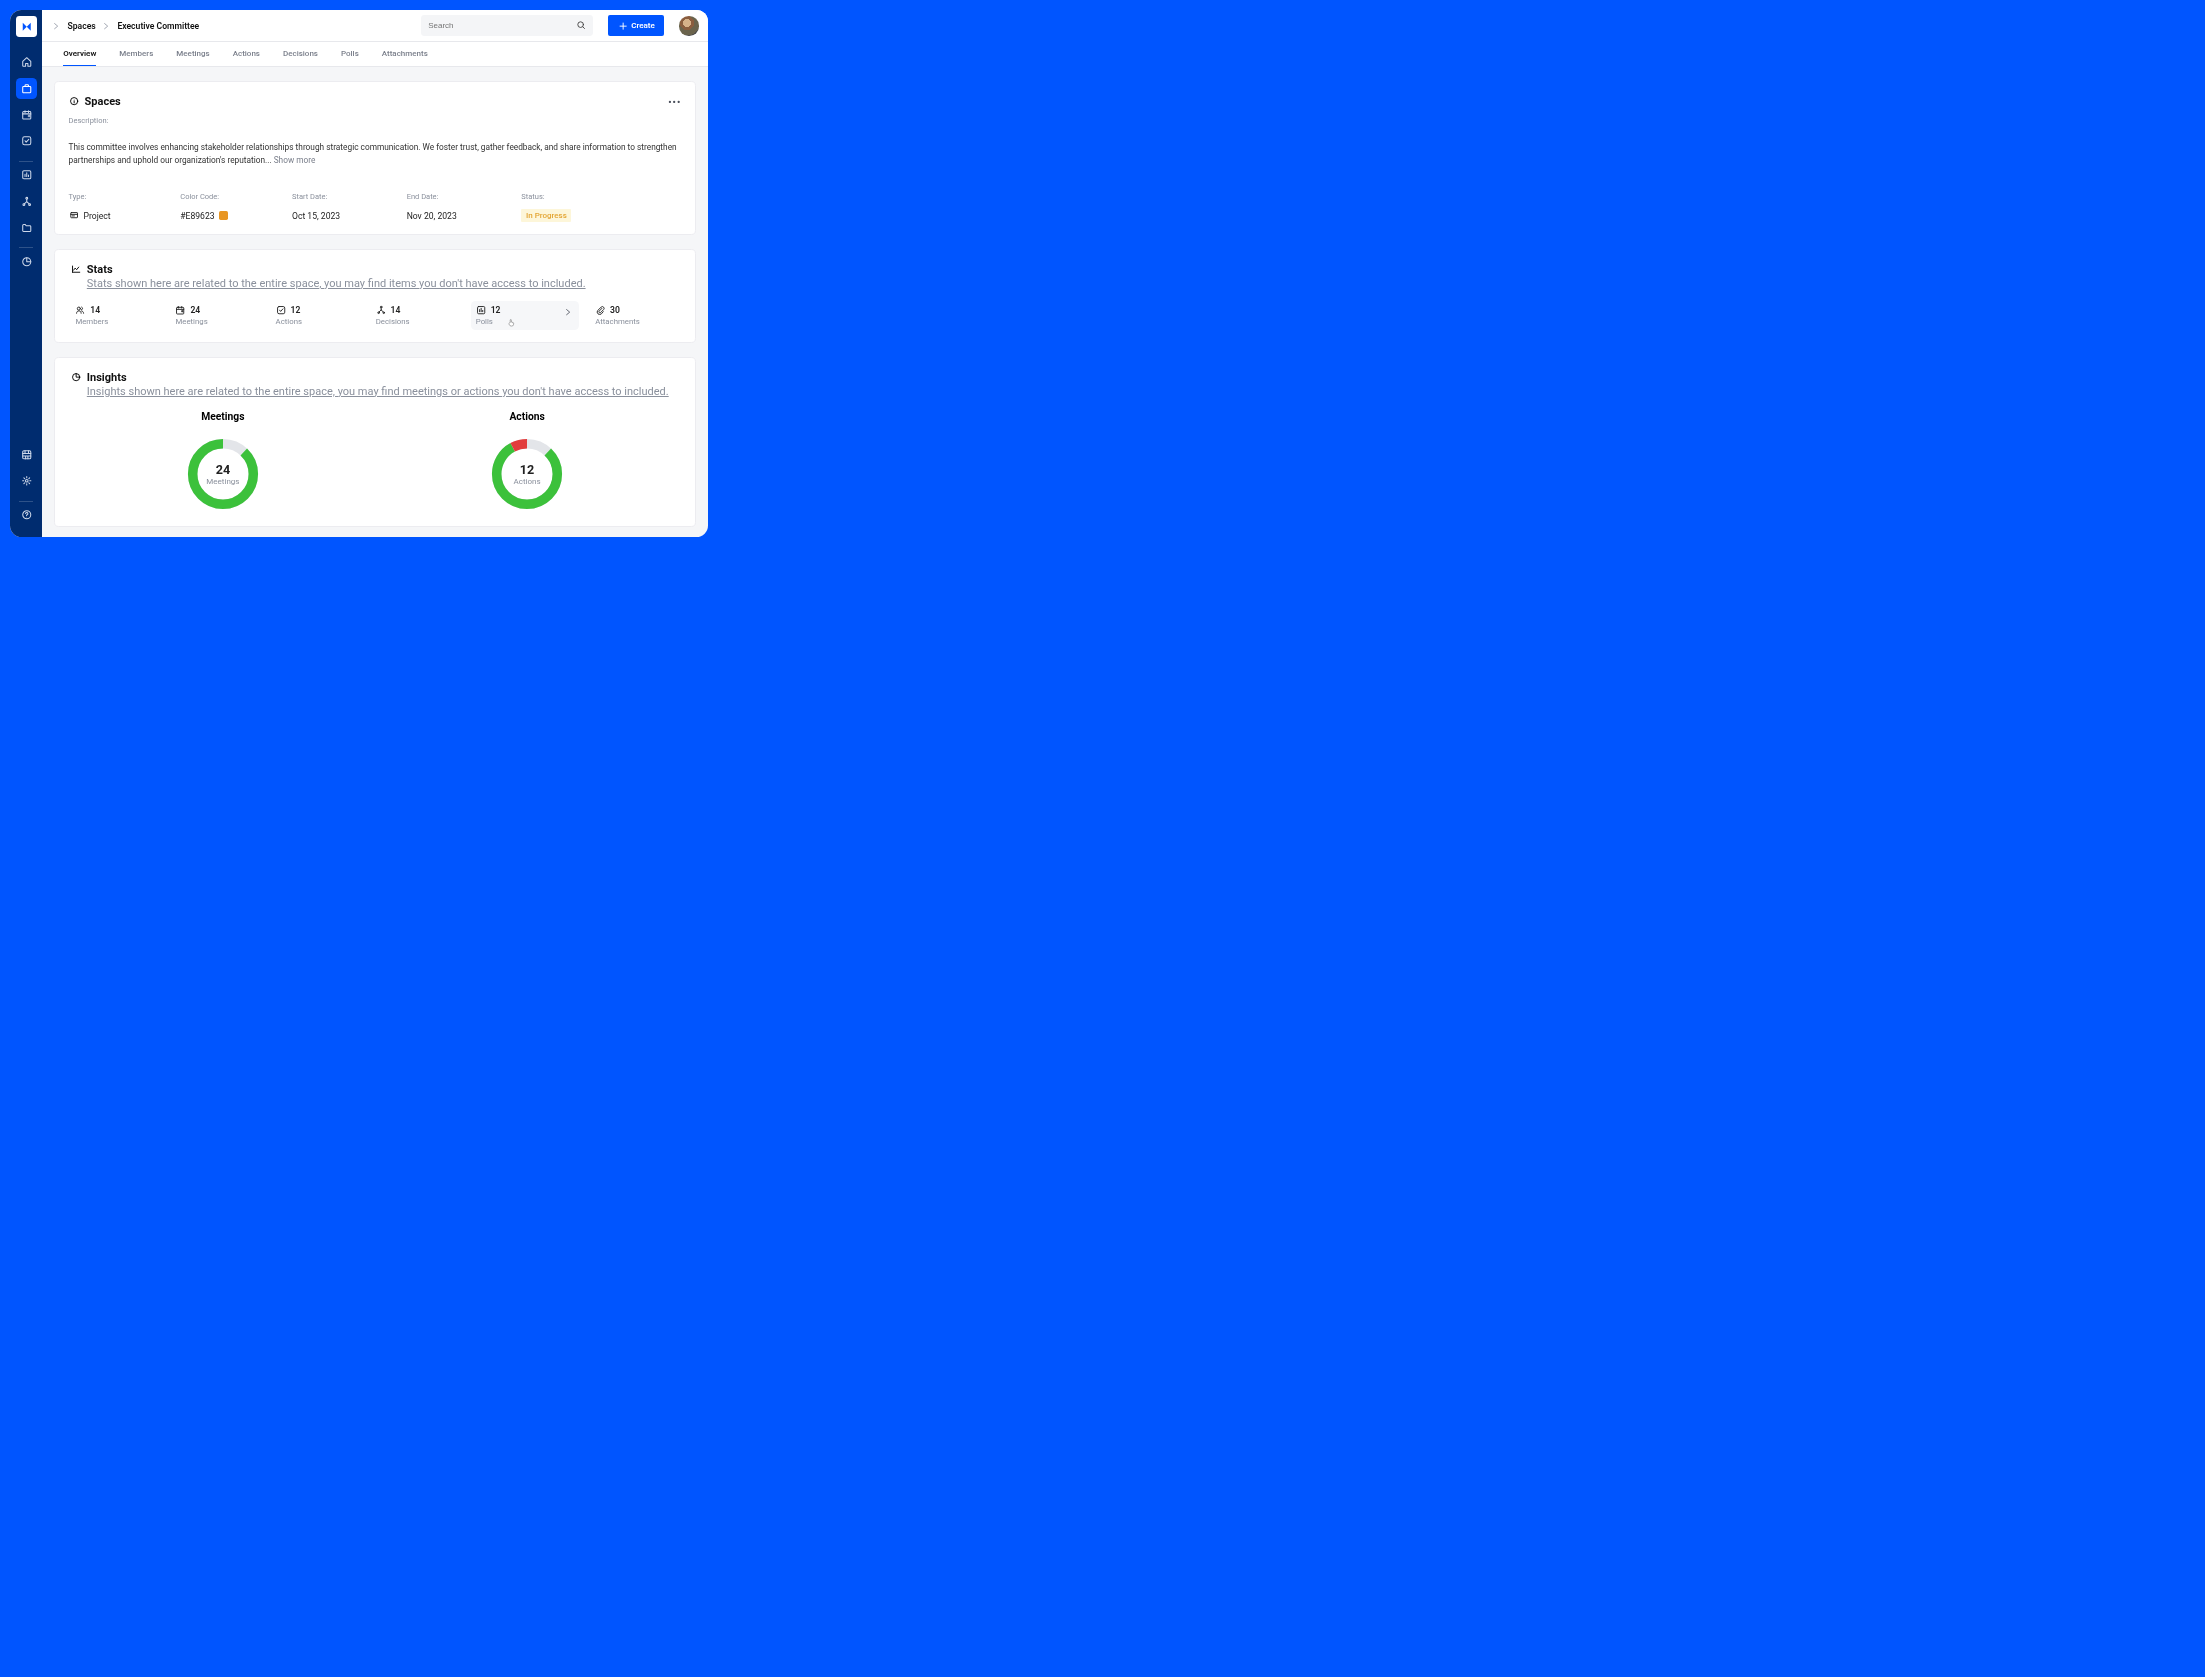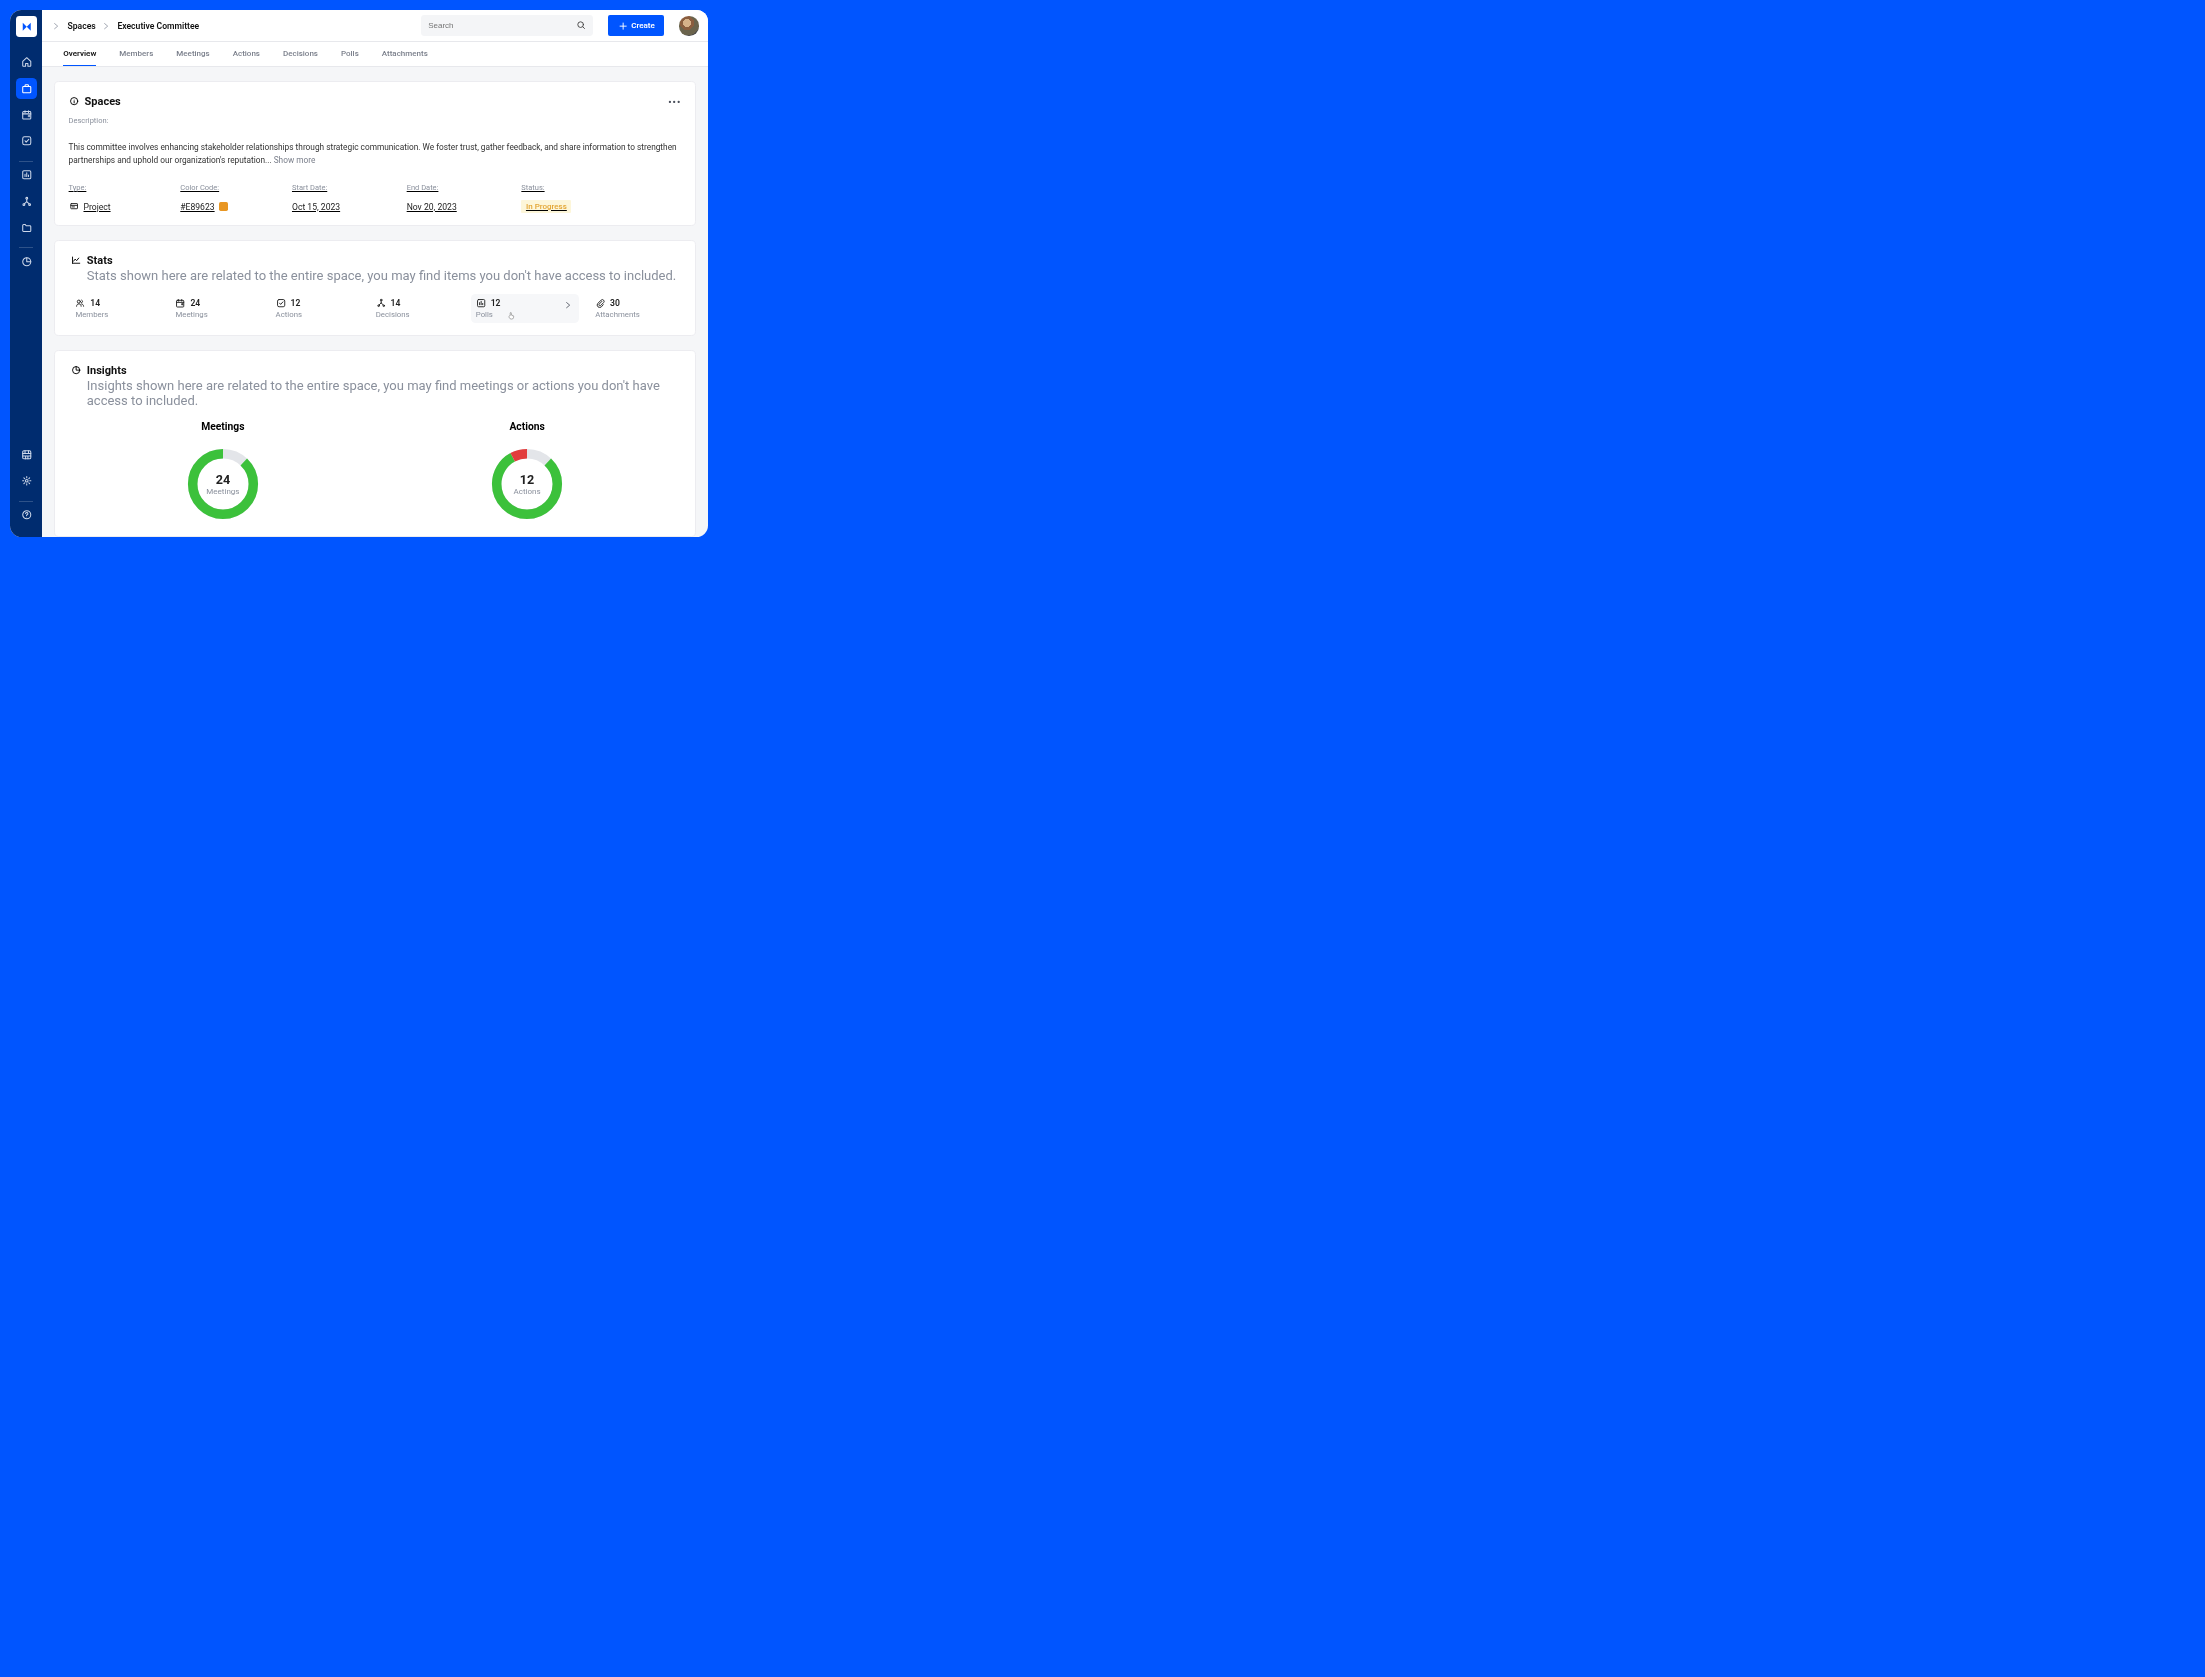--- a/index.html
+++ b/index.html
@@ -133,35 +133,34 @@
 .card-header { display:flex; align-items:center; gap:5.7px; margin-bottom: 8px; }
 .card-title { font-size: 11px; font-weight: 700; color:#111; }
 .card-header .more { margin-left: auto; color:#4a4f5b; cursor:pointer; letter-spacing:1.1px; font-weight:700; }
 .muted-label { font-size: 7.5px; color: #8a909c; margin-bottom: 3.4px; }
 .desc-text { font-size: 8.3px; color: #333; line-height:1.55;margin-top:16px; }
 .show-more { color: #7a7f8b; cursor:pointer; }
 .details-grid {
   display: grid;
   grid-template-columns: 106px 106px 109px 109px 1fr;
   gap: 4.6px 5.7px;
-  margin-top: 17px;
-  text-decoration: underline;
+  margin-top: 26px;
 }
 .detail-value { font-size: 8.6px; color:#222; display:flex; align-items:center; gap:4.6px; }
 .color-swatch { width:9.2px; height:9.2px; border-radius:1.7px; background:#e89623; display:inline-block; }
 .status-val {
   background: #fdf6d9; color:#e3a533; padding: 1.7px 4.6px; font-size:8px; border-radius:1.1px; font-weight:500;
 }
 .tags-row { display:flex; gap:5.7px; margin-top:4.6px; }
 .chip {
   background:#eef0f3; color:#4e535d; border-radius:8px; padding:2.3px 5.7px 2.3px 8px;
   font-size:8px; display:flex; align-items:center; gap:4.6px;
 }
 .chip .x { color:#5a5f6a; cursor:pointer; font-size:6.9px; }
-.sub-desc { font-size:13px; color:#8a909c; margin-top:1.1px; }
+.sub-desc { font-size:11px; color:#8a909c; margin-top:1.1px;text-decoration:underline; }
 .stats-row { display:flex; gap: 11.5px; margin-top:11.5px; align-items:stretch; }
 .stat {
   flex: 1 1 0;
   padding: 3.4px 4.6px;
   border-radius: 4.6px;
   cursor: pointer;
 }
 .stat.hovered { background:#f6f7f9; position:relative; padding-right:16px; flex: 1.1 1 0; }
 .stat .top { display:flex; align-items:center; gap:4.6px; color:#222; font-weight:600; font-size:8.6px; }
 .stat .bot { font-size:7.8px; color:#8a909c; margin-top:2.3px; }

